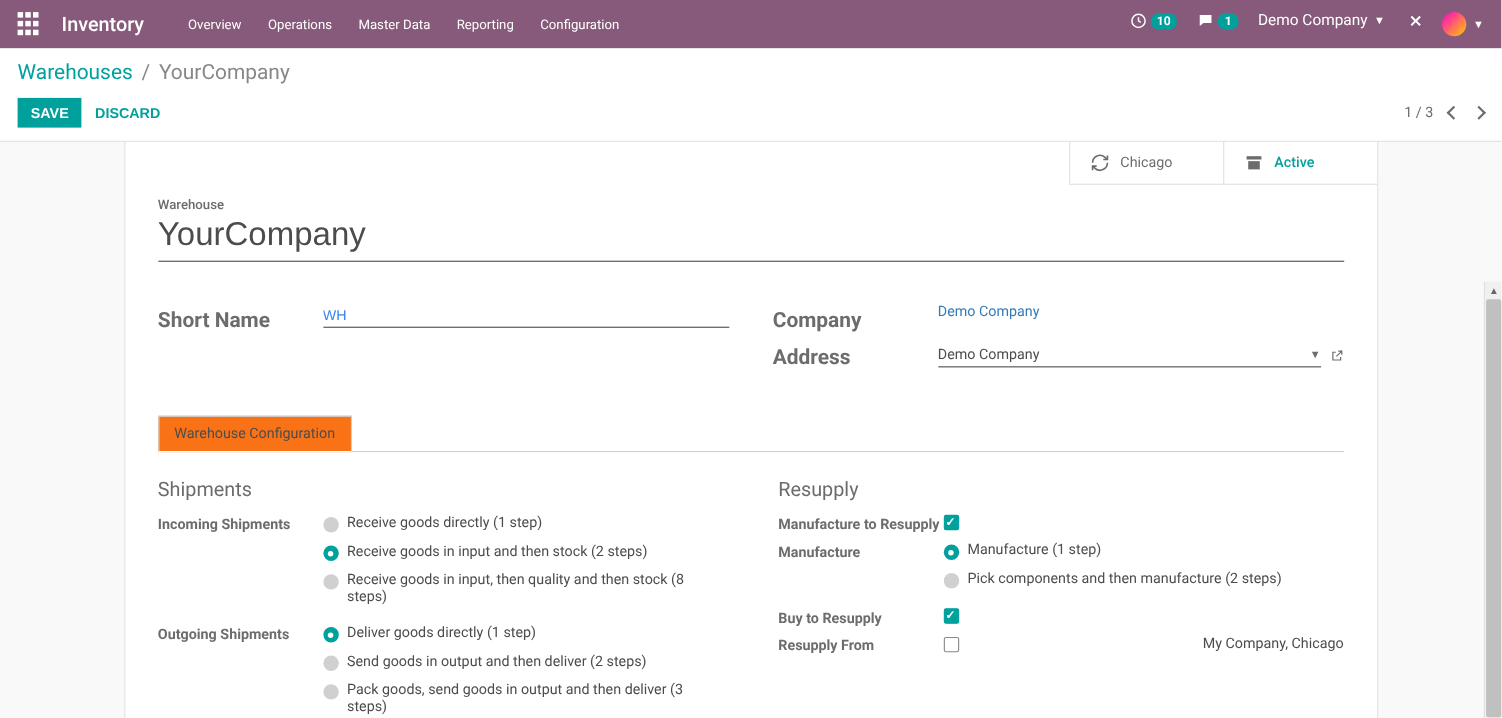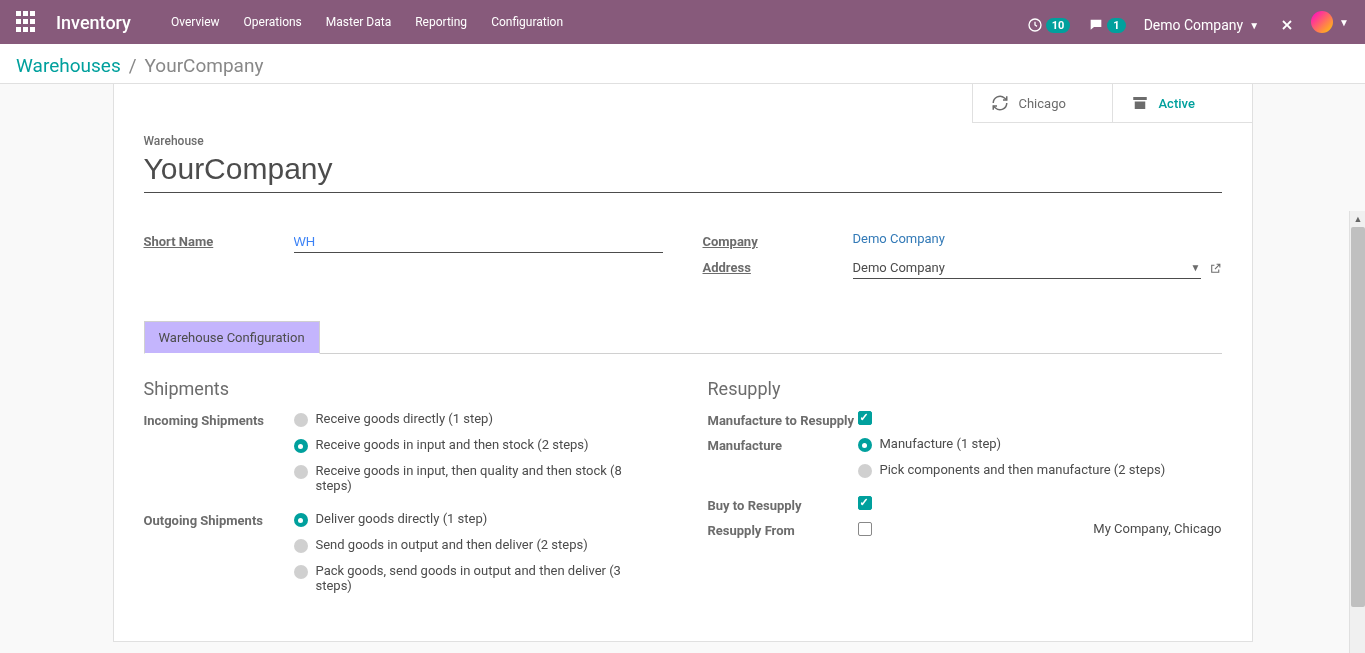--- a/index.html
+++ b/index.html
@@ -6,21 +6,21 @@
 body { font-family: -apple-system, BlinkMacSystemFont, "Segoe UI", Roboto, "Helvetica Neue", Arial, sans-serif; font-size: 13px; color: #4c4c4c; background: #f9f9f9; }
 
 
 .navbar { background: #875a7b; color: #fff; height: 44px; display: flex; align-items: center; padding: 0 16px; }
 .navbar .apps-icon { width: 22px; height: 22px; display: flex; flex-wrap: wrap; gap: 2px; margin-right: 18px; cursor: pointer; }
 .navbar .apps-icon span { width: 5px; height: 5px; background: #fff; }
 .navbar .brand { font-size: 18px; font-weight: 500; margin-right: 40px; }
 .navbar .menu { display: flex; gap: 24px; }
 .navbar .menu a { color: #fff; text-decoration: none; font-size: 12px; cursor: pointer; }
 .navbar .spacer { flex: 1; }
-.navbar .right { display: flex; align-items: flex-end; gap: 18px; }
+.navbar .right { display: flex; align-items: flex-start; gap: 18px; }
 .badge-pill { background: #00a09d; color: #fff; border-radius: 10px; padding: 1px 6px; font-size: 11px; font-weight: bold; margin-left: 3px; }
 .icon-btn { color: #fff; cursor: pointer; display: flex; align-items: center; }
 .avatar { width: 22px; height: 22px; border-radius: 50%; background: linear-gradient(135deg,#f0c,#fc0); }
 .company-name { color: #fff; font-size: 14px; cursor: pointer; display: flex; align-items: center; gap: 6px; }
 .caret-down { font-size: 10px; }
 
 
 .control-panel { background: #fff; border-bottom: 1px solid #e0e0e0; }
 .breadcrumb { padding: 10px 16px 6px; font-size: 19px; display: flex; align-items: center; gap: 8px; }
 .breadcrumb a { color: #00a09d; text-decoration: none; cursor: pointer; }
@@ -45,32 +45,32 @@
 .stat-btn .st-icon { width: 18px; height: 18px; }
 .stat-btn.active-btn .label { color: #00a09d; font-weight: 500; }
 
 .form-inner { padding: 10px 30px 0; }
 .field-label { color: #6c6c6c; font-size: 12px; font-weight: 500; margin-bottom: 2px; }
 .h1-input { font-size: 30px; color: #4c4c4c; border: none; border-bottom: 1px solid #4c4c4c; width: 100%; padding: 2px 0 6px; outline: none; }
 
 .two-col { display: flex; gap: 40px; margin-top: 38px; }
 .col { flex: 1; }
 .field-row { display: flex; margin-bottom: 8px; }
-.field-row .lbl { width: 150px; color: #6c6c6c; font-size: 13px; font-weight: bold; padding-top: 3px; text-decoration: underline; }
+.field-row .lbl { width: 150px; color: #6c6c6c; font-size: 19px; font-weight: bold; padding-top: 3px; }
 .field-row .val { flex: 1; }
 .text-input { width: 100%; border: none; border-bottom: 1px solid #4c4c4c; font-size: 13px; color: #3b82f6; padding: 3px 0; outline: none; }
 .link-val { color: #337ab7; font-size: 13px; cursor: pointer; }
 .select-wrap { display: flex; align-items: center; gap: 8px; border-bottom: 1px solid #4c4c4c; }
 .select-wrap .sel { flex: 1; font-size: 13px; color: #4c4c4c; padding: 3px 0; cursor: pointer; }
 .select-wrap .dd { font-size: 10px; color: #6c6c6c; cursor: pointer; }
 .ext-link { width: 13px; height: 13px; cursor: pointer; margin-left: 8px; }
 
 
 .tabs { margin: 34px 30px 0; border-bottom: 1px solid #d0d0d0; display: flex; }
-.tab { border: 1px solid #d0d0d0; border-bottom: 1px solid #fff; background: #c4b5fd; padding: 8px 14px; font-size: 13px; color: #4c4c4c; margin-bottom: -1px; cursor: pointer; }
+.tab { border: 1px solid #d0d0d0; border-bottom: 1px solid #fff; background: #f97316; padding: 8px 14px; font-size: 13px; color: #4c4c4c; margin-bottom: -1px; cursor: pointer; }
 
 .tab-content { padding: 24px 30px 0; display: flex; gap: 50px; }
 .section { flex: 1; }
 .section-title { font-size: 18px; color: #6c6c6c; margin-bottom: 12px; font-weight: 400; }
 
 .opt-row { display: flex; margin-bottom: 8px; }
 .opt-row .opt-label { width: 150px; color: #6c6c6c; font-size: 13px; font-weight: bold; padding-top: 2px; }
 .opt-row .opt-vals { flex: 1; }
 .radio-item { display: flex; align-items: flex-start; gap: 8px; margin-bottom: 10px; font-size: 13px; color: #4c4c4c; cursor: pointer; }
 .radio { width: 14px; height: 14px; border-radius: 50%; background: #d0d0d0; flex-shrink: 0; margin-top: 2px; position: relative; }
@@ -141,20 +141,29 @@
     </div>
   </div>
 </div>
 
 <div class="control-panel">
   <div class="breadcrumb">
     <a>Warehouses</a>
     <span class="sep">/</span>
     <span class="current">YourCompany</span>
   </div>
+  <div class="button-row">
+    <button class="btn-primary">SAVE</button>
+    <button class="btn-link">DISCARD</button>
+    <div class="pager">
+      <span>1 / 3</span>
+      <span class="chev left"></span>
+      <span class="chev right"></span>
+    </div>
+  </div>
 </div>
 
 <div class="content-wrap">
   <div class="form-sheet">
 
     <div class="button-box">
       <div class="stat-btn">
         <svg class="st-icon" viewBox="0 0 24 24" fill="none" stroke="#6c6c6c" stroke-width="2">
             <path d="M3 12a9 9 0 0 1 15-6.7L21 8M21 12a9 9 0 0 1-15 6.7L3 16"></path>
             <path d="M21 3v5h-5M3 21v-5h5"></path>

